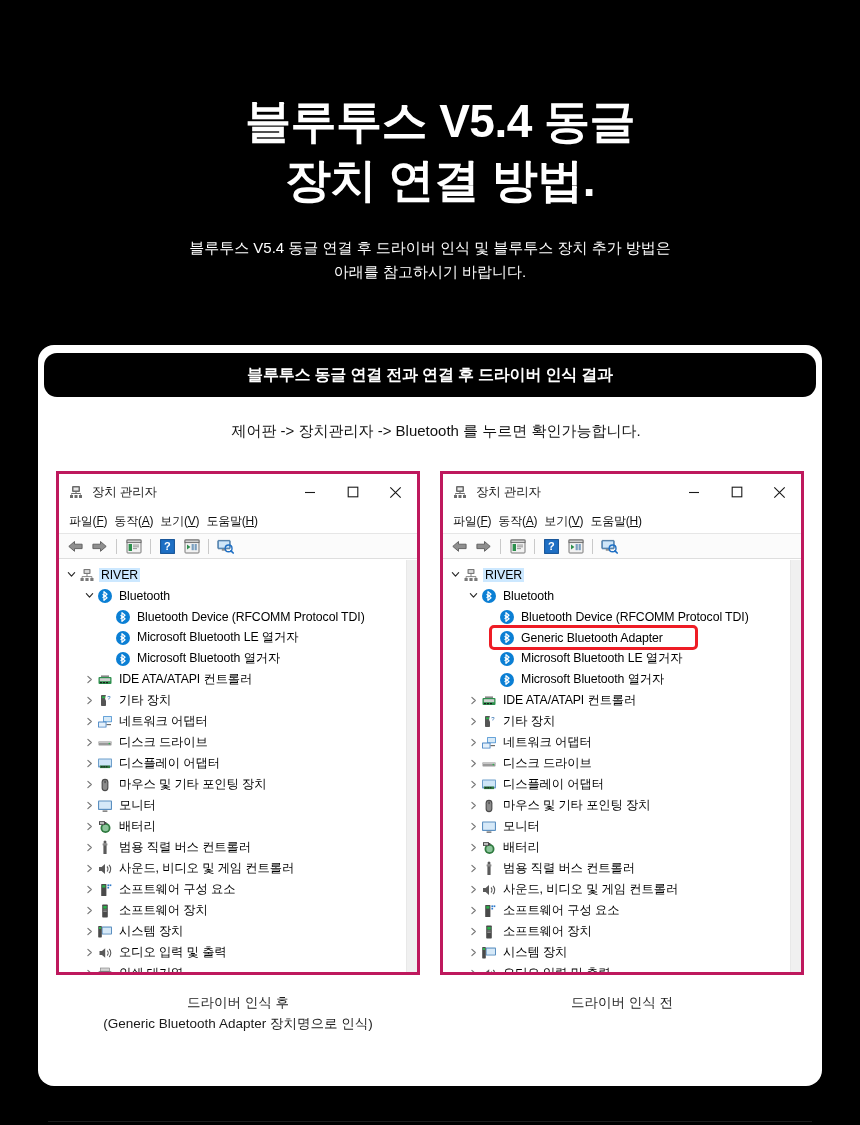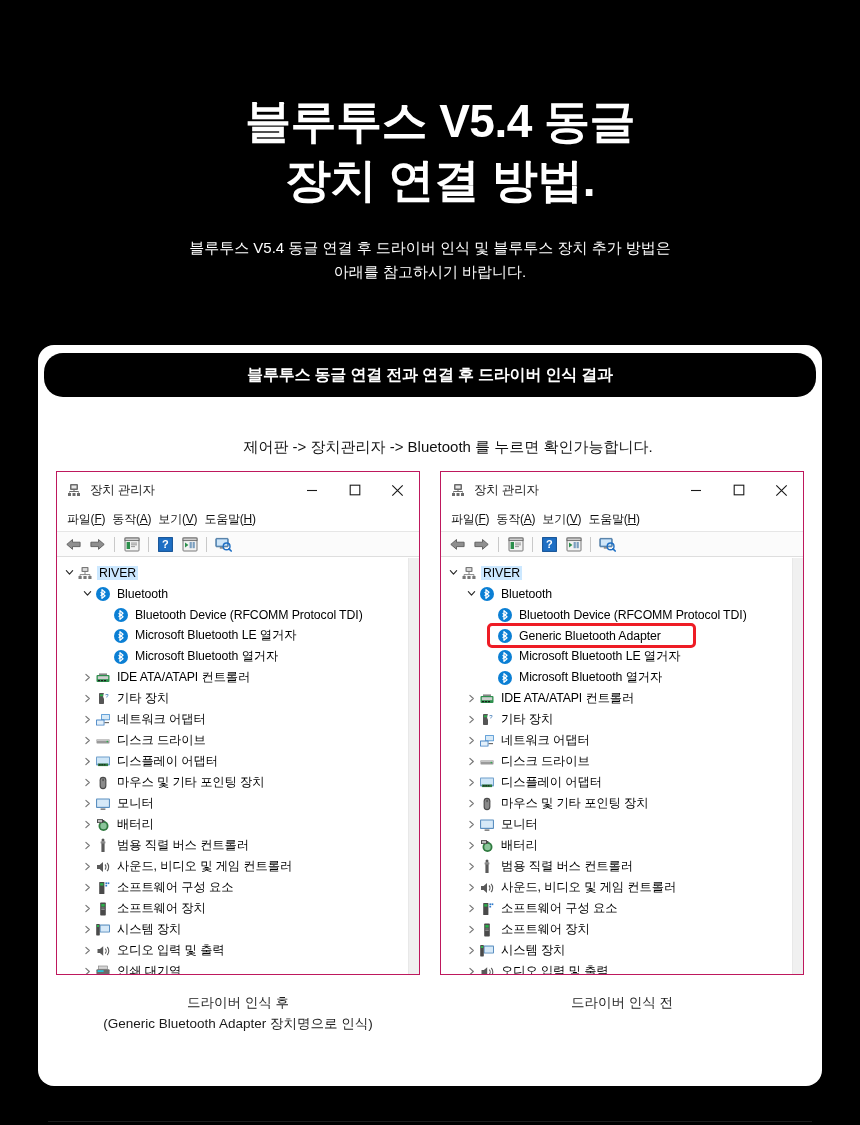--- a/index.html
+++ b/index.html
@@ -53,59 +53,58 @@
     border-radius: 16px;
   }
 
   .card-banner {
     position: absolute;
     left: 6px;
     top: 8px;
     width: 772px;
     height: 44px;
     background: #000000;
-    border-radius: 19px;
+    border-radius: 13px;
     display: flex;
     align-items: center;
     justify-content: center;
   }
   .card-banner-text {
     color: #ffffff;
     font-size: 16px;
     font-weight: 700;
     letter-spacing: -0.2px;
   }
 
   .card-instruction {
     position: absolute;
-    left: 12px;
+    left: 0;
     top: 77px;
     width: 796px;
     text-align: center;
     color: #111111;
     font-size: 15px;
     font-weight: 500;
-    margin-top: 16px;
   }
 
   
   .windows {
     position: absolute;
     left: 18px;
     top: 126px;
     width: 748px;
     display: flex;
     gap: 20px;
   }
 
   .dm-window {
     width: 364px;
     height: 504px;
     background: #ffffff;
-    border: 1px solid #be185d;
+    border: 3px solid #be185d;
     overflow: hidden;
     position: relative;
   }
 
   .dm-titlebar {
     height: 36px;
     display: flex;
     align-items: center;
     padding: 0 0 0 9px;
     background: #ffffff;

